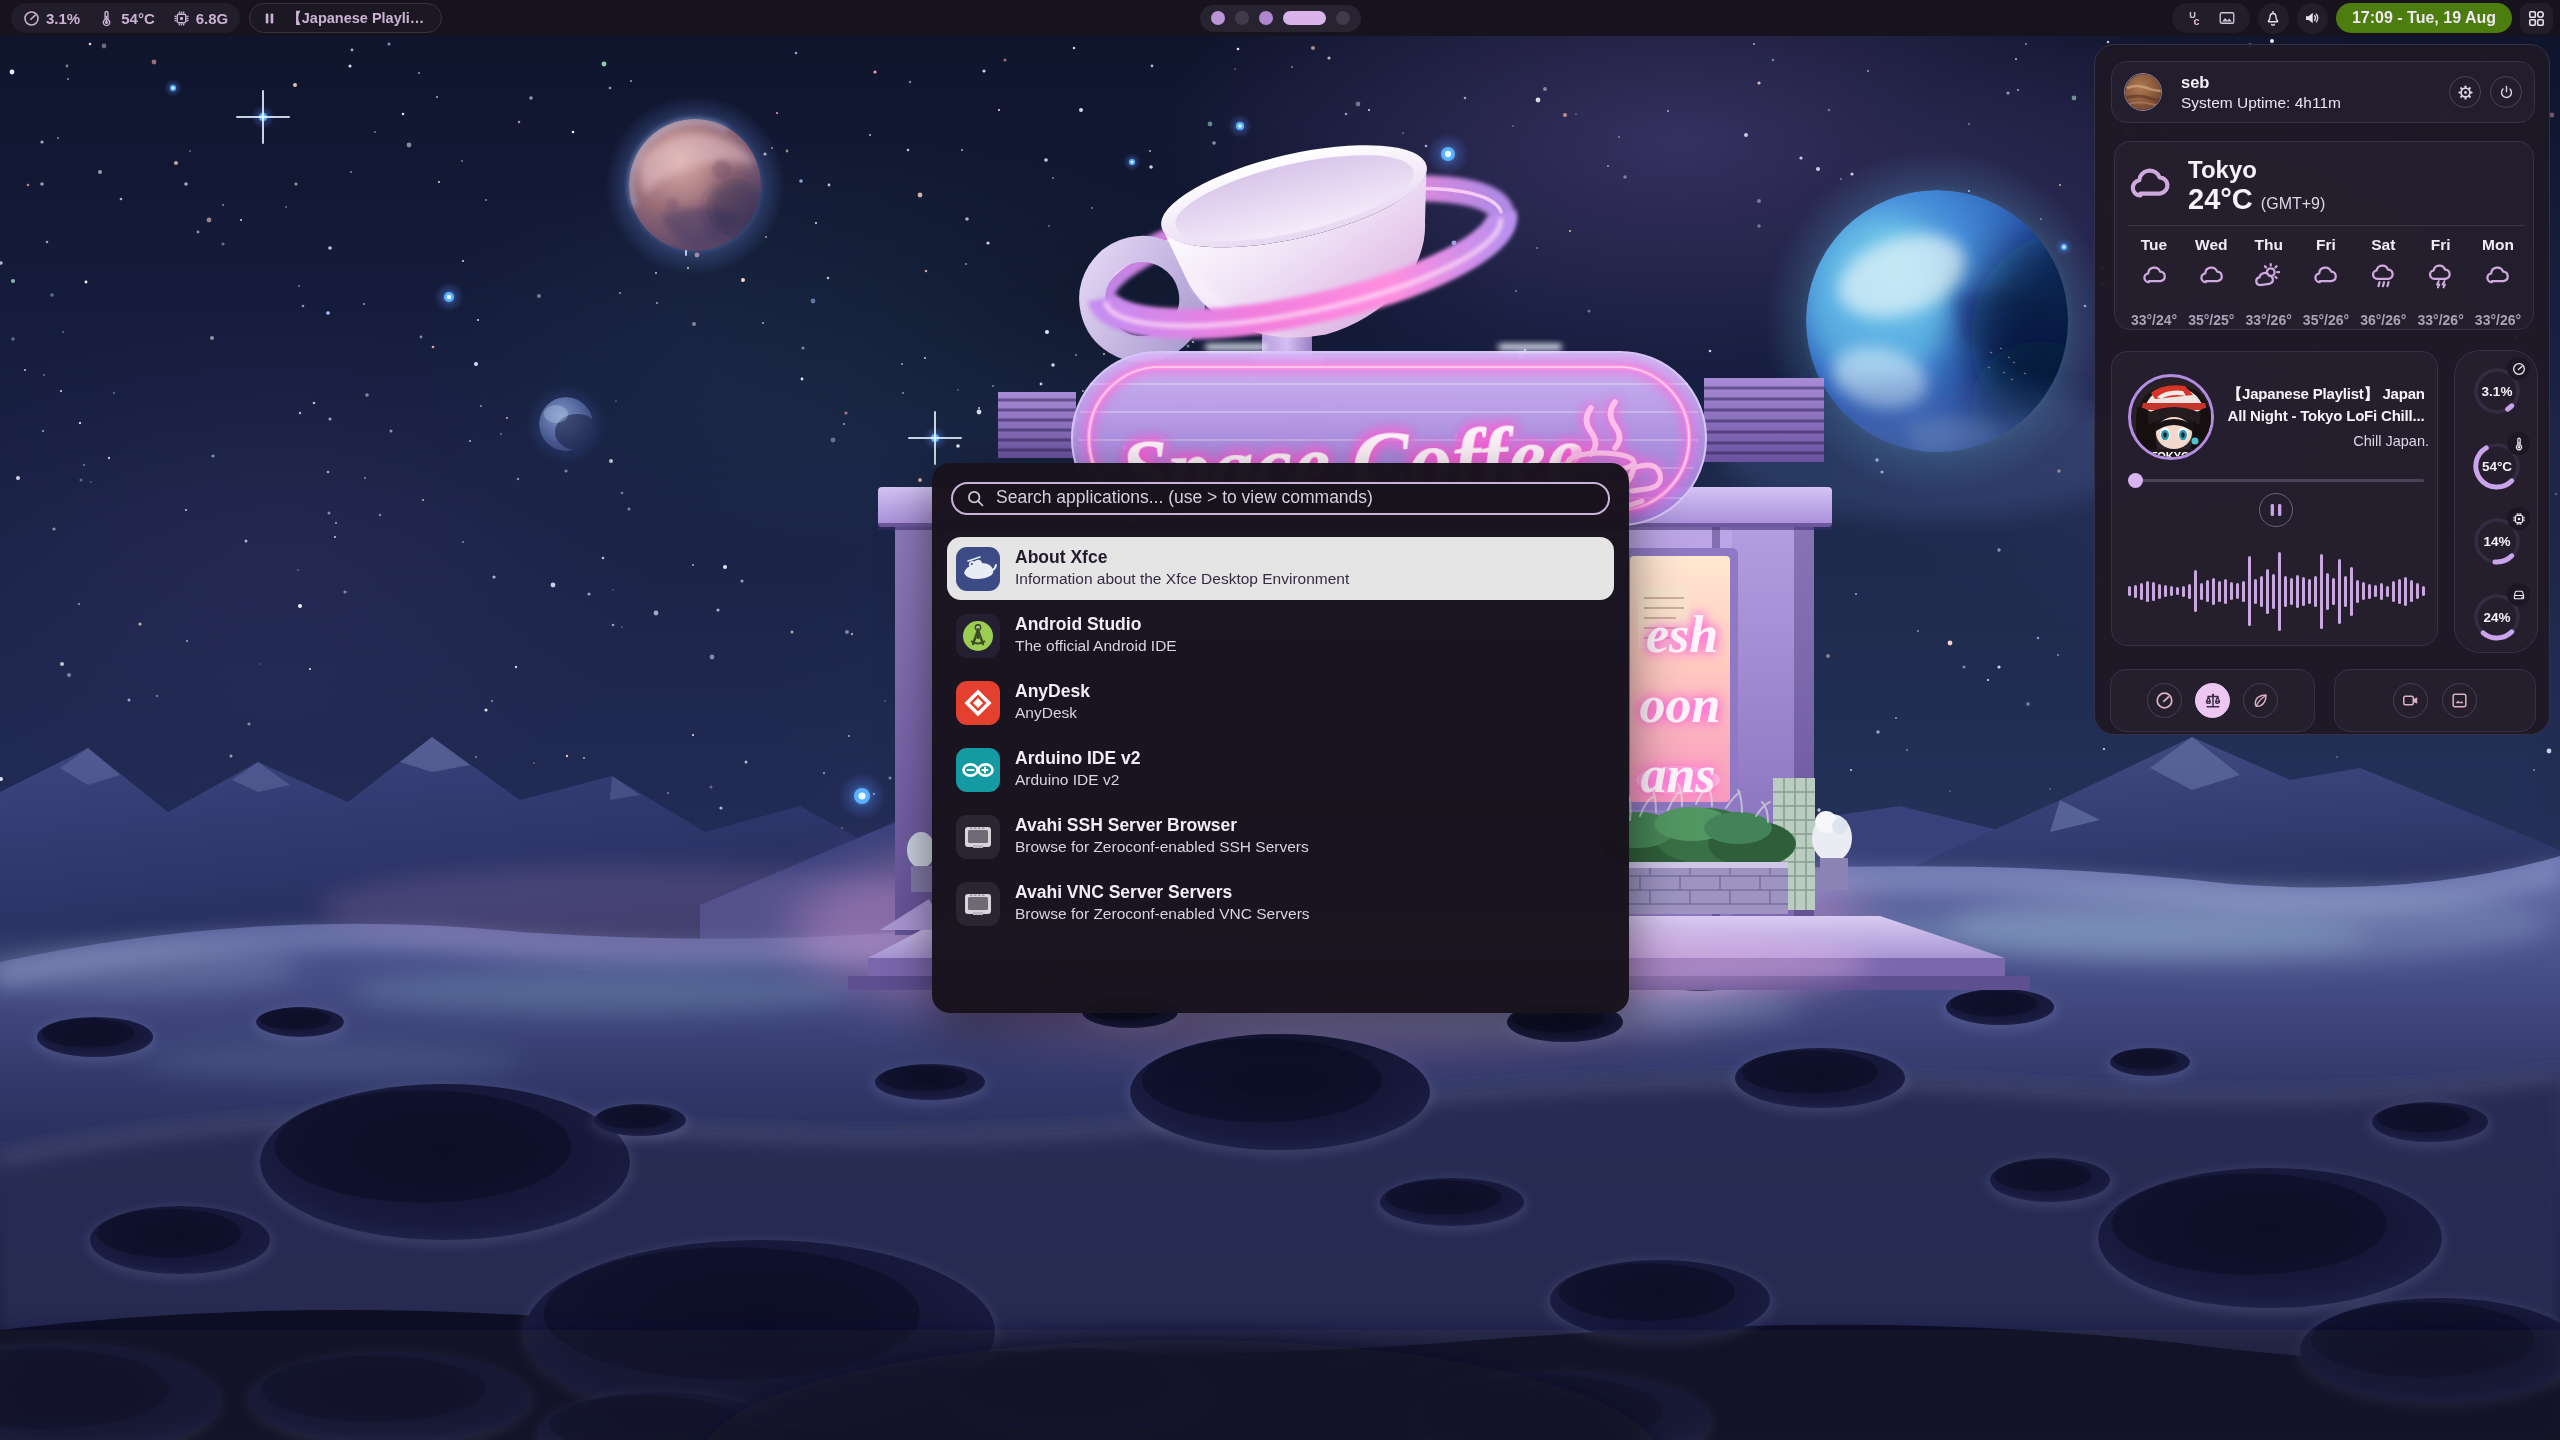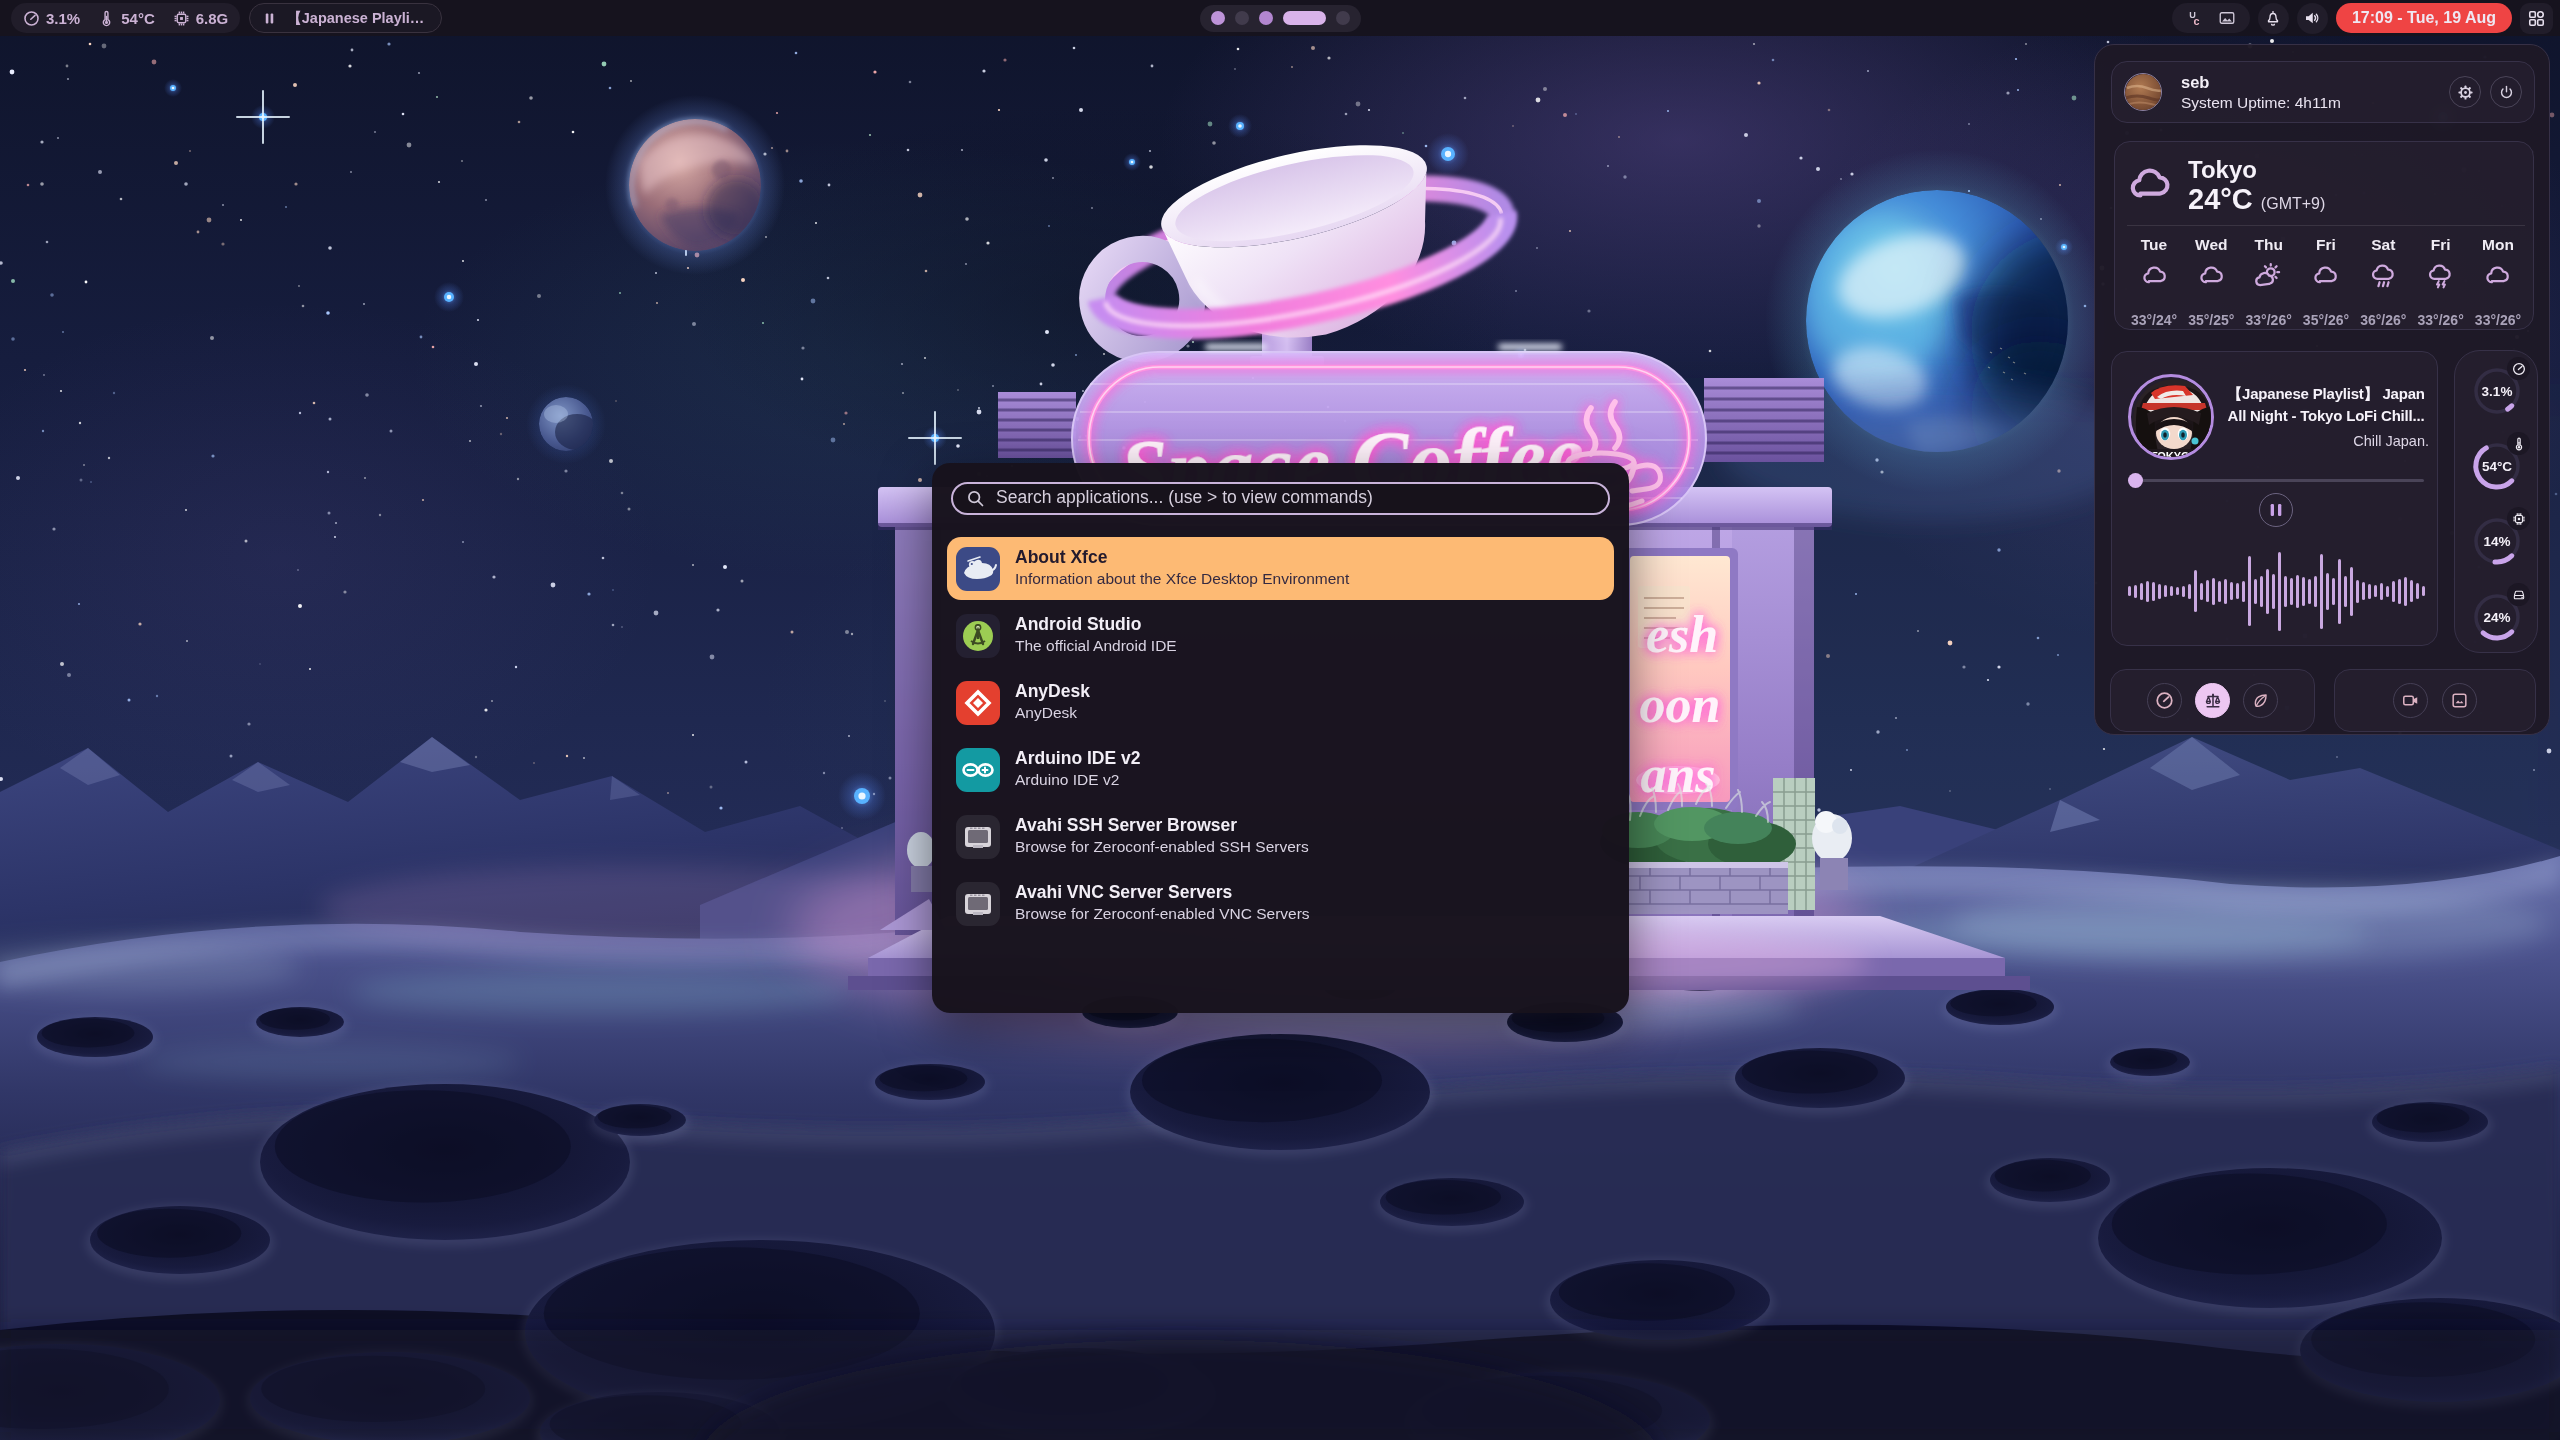--- a/index.html
+++ b/index.html
@@ -16,28 +16,28 @@
 .tb-center{position:absolute;left:0;right:0;display:flex;justify-content:center;pointer-events:none}
 .ws{display:flex;align-items:center;gap:10px;background:#272330;border-radius:14px;height:27px;padding:0 11px}
 .dot{width:14px;height:14px;border-radius:50%;background:#413b4c}
 .dot.on{background:#bd93d8}
 .dot.on2{background:#b286cf}
 .dot.act{width:43px;border-radius:8px;background:#d9b3ea}
 .tb-right{display:flex;align-items:center;gap:8px;margin-right:7px}
 .pill.icons2{gap:12px;background:#211d2a;padding:0 14px}
 .cbtn{width:31px;height:31px;border-radius:50%;background:#211d2a;display:flex;align-items:center;justify-content:center}
 .cbtn.sq{border-radius:9px;width:33px}
-.pill.clock{background:#ef4444;color:#efe7f2;font-size:16px;padding:0 16px}
+.pill.clock{background:#4d7c0f;color:#efe7f2;font-size:16px;padding:0 16px}
 
 .launcher{position:absolute;left:932px;top:463px;width:697px;height:550px;background:rgba(23,18,28,0.985);border-radius:18px;z-index:4;box-shadow:0 18px 50px rgba(0,0,0,0.5)}
 .search{position:absolute;left:19px;top:19px;width:659px;height:33px;border:2px solid #c9b3da;border-radius:17px;background:#17121b;display:flex;align-items:center;gap:10px;padding:0 12px;color:#d6cfdd;font-size:17.5px}
 .search span{position:relative;top:-1px}
 .rows{position:absolute;left:15px;top:74px;width:667px}
 .row{display:flex;align-items:center;height:63px;margin-bottom:4px;padding:0 9px;border-radius:14px}
-.row.sel{background:#fdba74}
+.row.sel{background:#e5e5e5}
 .tile{width:44px;height:44px;flex:none}
 .tile svg{display:block}
 .rt{margin-left:15px;min-width:0}
 .rt .t{font-size:17.5px;font-weight:bold;color:#f2eef6;line-height:1.25}
 .rt .s{font-size:15.5px;color:#d9d3e2;line-height:1.3}
 .row.sel .t{color:#231a2d}
 .row.sel .s{color:#352a41}
 
 .panel{position:absolute;left:2094px;top:44px;width:456px;height:691px;background:rgba(30,25,38,0.97);border:1px solid #363046;border-radius:20px;z-index:4}
 .card{background:rgba(40,34,50,0.6);border:1px solid #373148;border-radius:16px;position:absolute}

